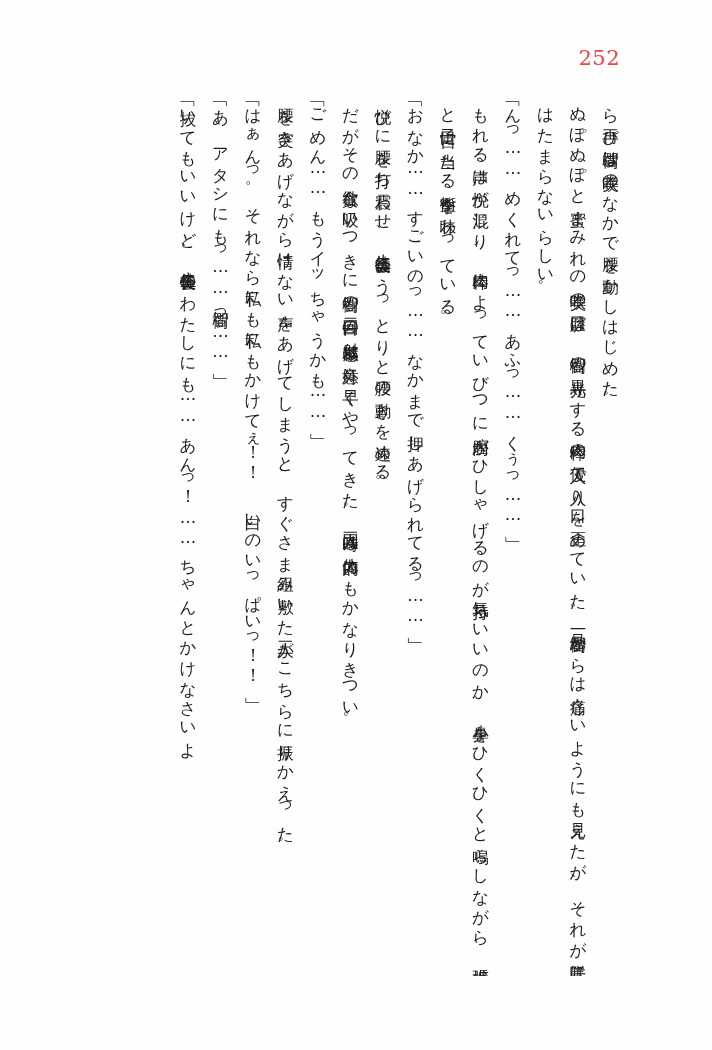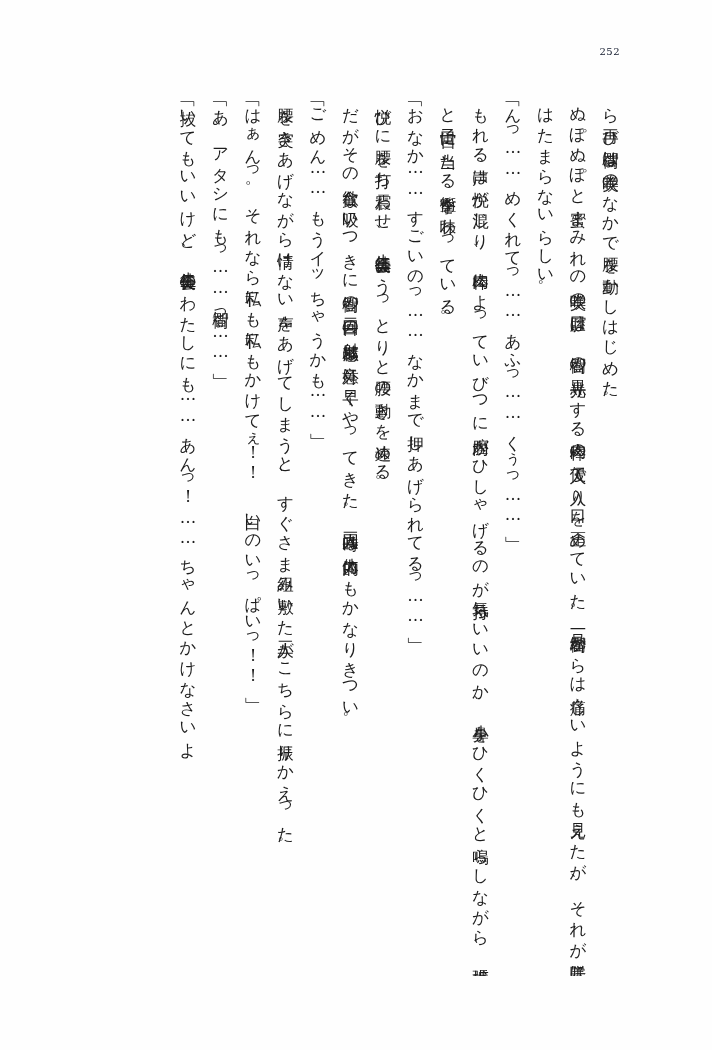--- a/index.html
+++ b/index.html
@@ -18,23 +18,23 @@
     position: relative;
     width: 712px;
     height: 1050px;
     background: #fefefe;
     box-sizing: border-box;
   }
   .page-number {
     position: absolute;
     top: 46px;
     right: 92px;
-    font-size: 10px;
+    font-size: 21px;
     letter-spacing: 0.5px;
-    color: #0f172a;
+    color: #ef4444;
     font-family: "DejaVu Serif", "Liberation Serif", serif;
   }
   .text-block {
     position: absolute;
     top: 96px;
     right: 86px;
     left: 58px;
     height: 880px;
     writing-mode: vertical-rl;
     text-orientation: upright;

